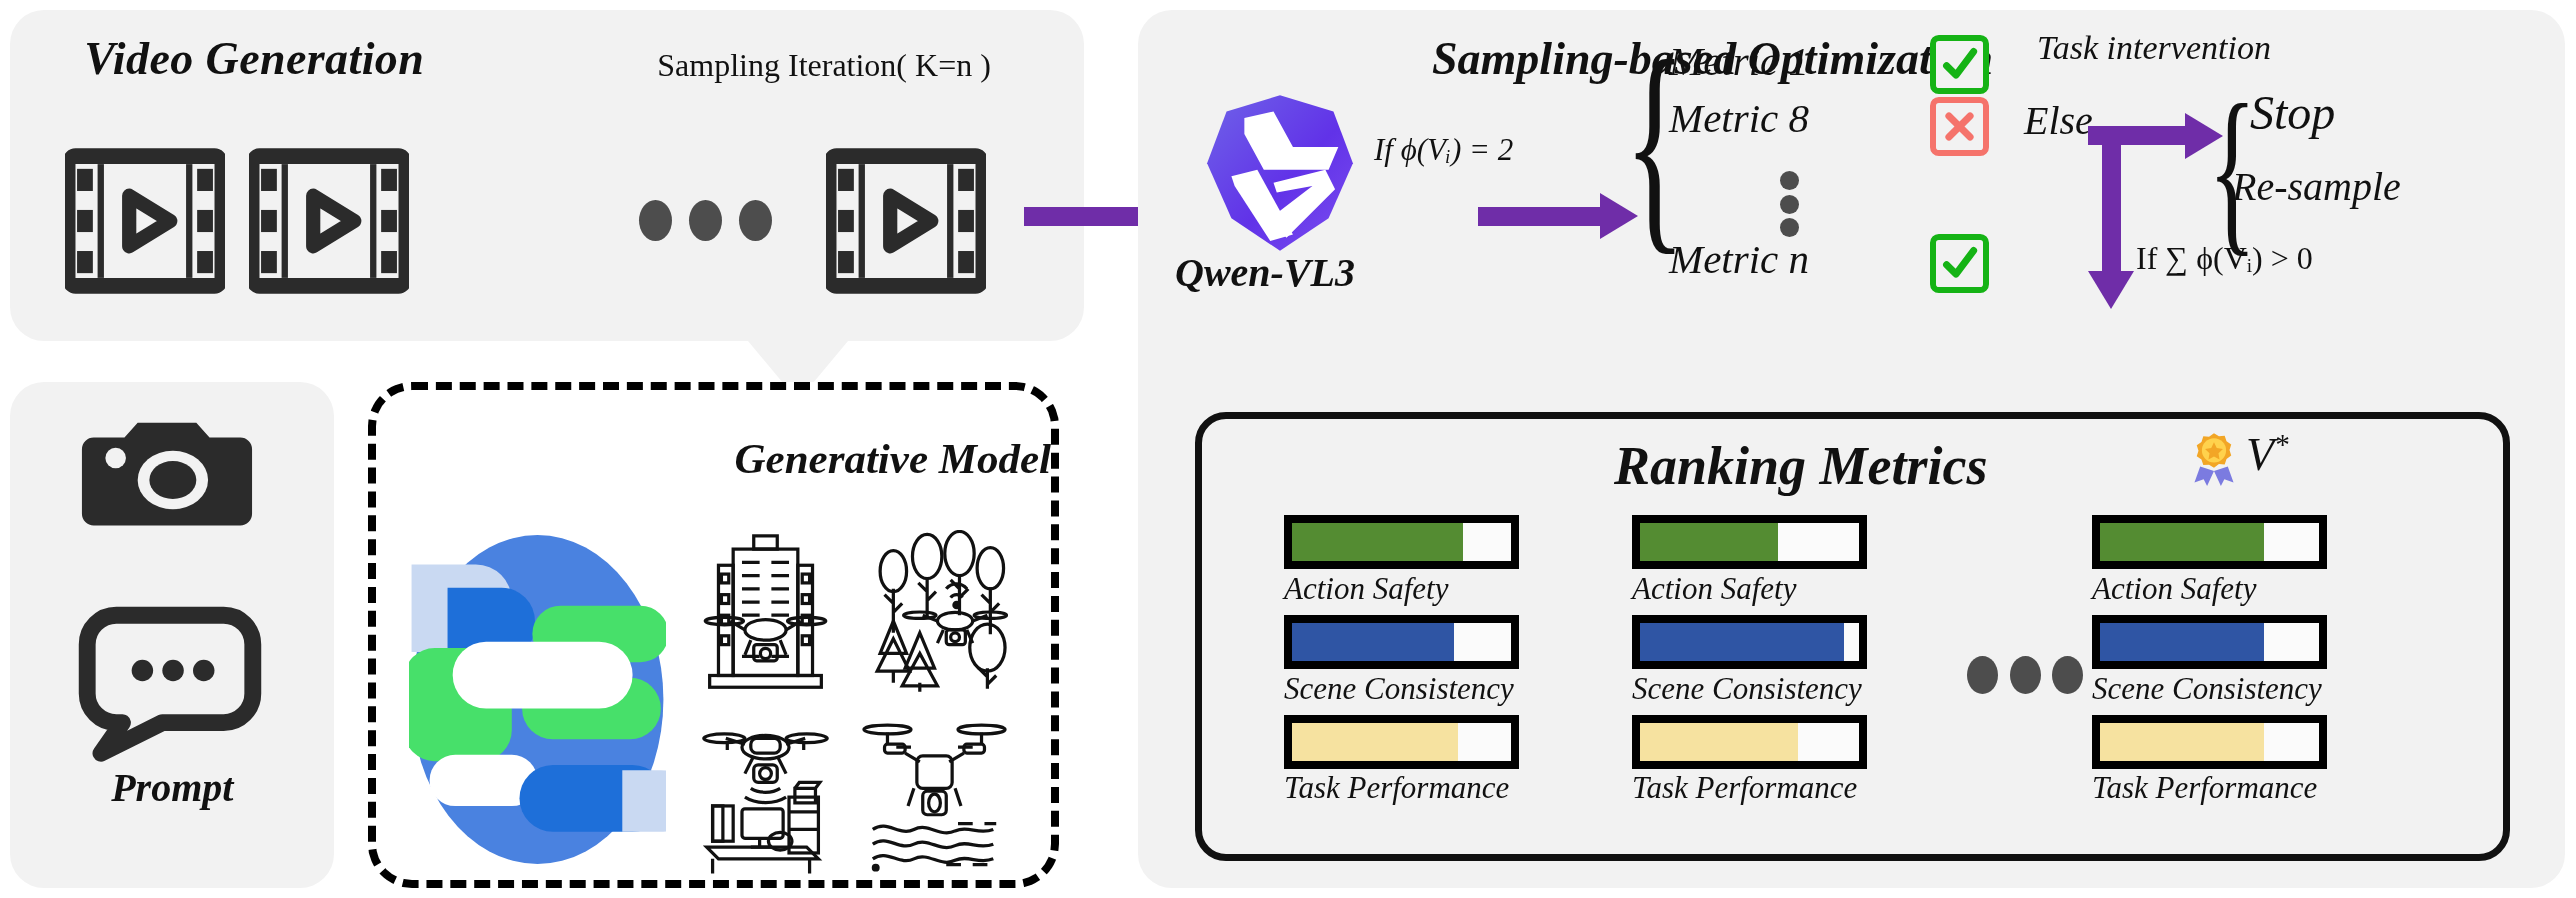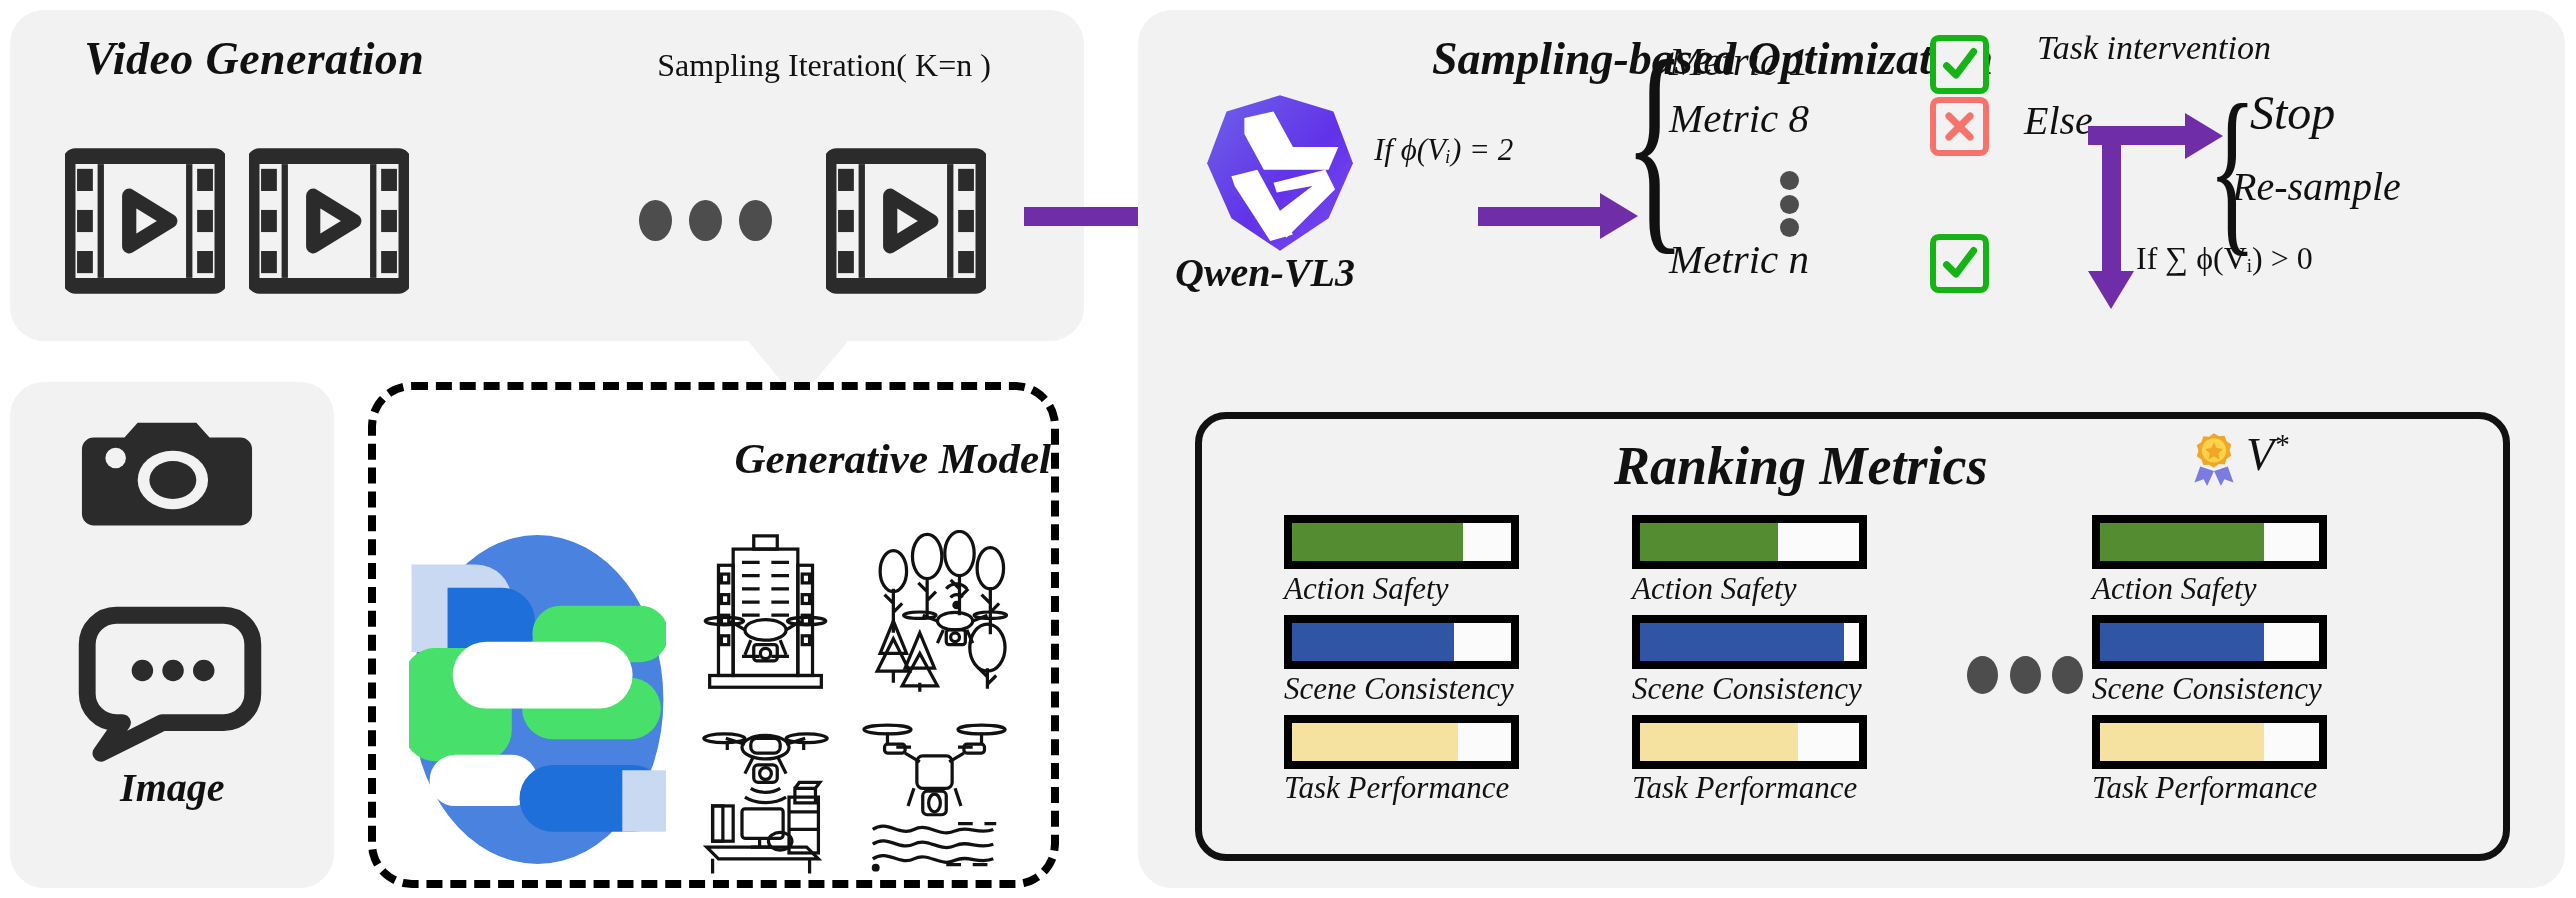--- a/index.html
+++ b/index.html
@@ -211,21 +211,21 @@
         <g fill="none" stroke="#2b2b2b" stroke-width="11" stroke-linecap="round" stroke-linejoin="round">
       <path d="M25 8 h70 a19 19 0 0 1 19 19 v32 a19 19 0 0 1 -19 19 h-40 l-40 20 l14 -20 h-4 a19 19 0 0 1 -19 -19 v-32 a19 19 0 0 1 19 -19 z"></path>
     </g>
     <g fill="#2b2b2b">
           <circle cx="42" cy="44" r="7"></circle>
           <circle cx="62" cy="44" r="7"></circle>
           <circle cx="82" cy="44" r="7"></circle>
         </g>
     </svg>
   </div>
-  <div id="prompt-label">Image</div>
+  <div id="prompt-label">Prompt</div>
 </div>
 
 <div id="genmodel-box">
   <div id="genmodel-title">Generative  Model</div>
 
   <div id="globe">
     <svg viewBox="0 0 200 270">
       <ellipse cx="100" cy="135" rx="98" ry="128" fill="#4a82e0"></ellipse>
       <path d="M10 20 h50 a28 28 0 0 1 28 28 v12 a28 28 0 0 1 -28 28 h-50 z" fill="#c9d9f2" transform="translate(-8,10)"></path>
       <path d="M30 48 h42 a26 26 0 0 1 26 26 v4 a26 26 0 0 1 -26 26 h-42 z" fill="#1e6fd9"></path>

